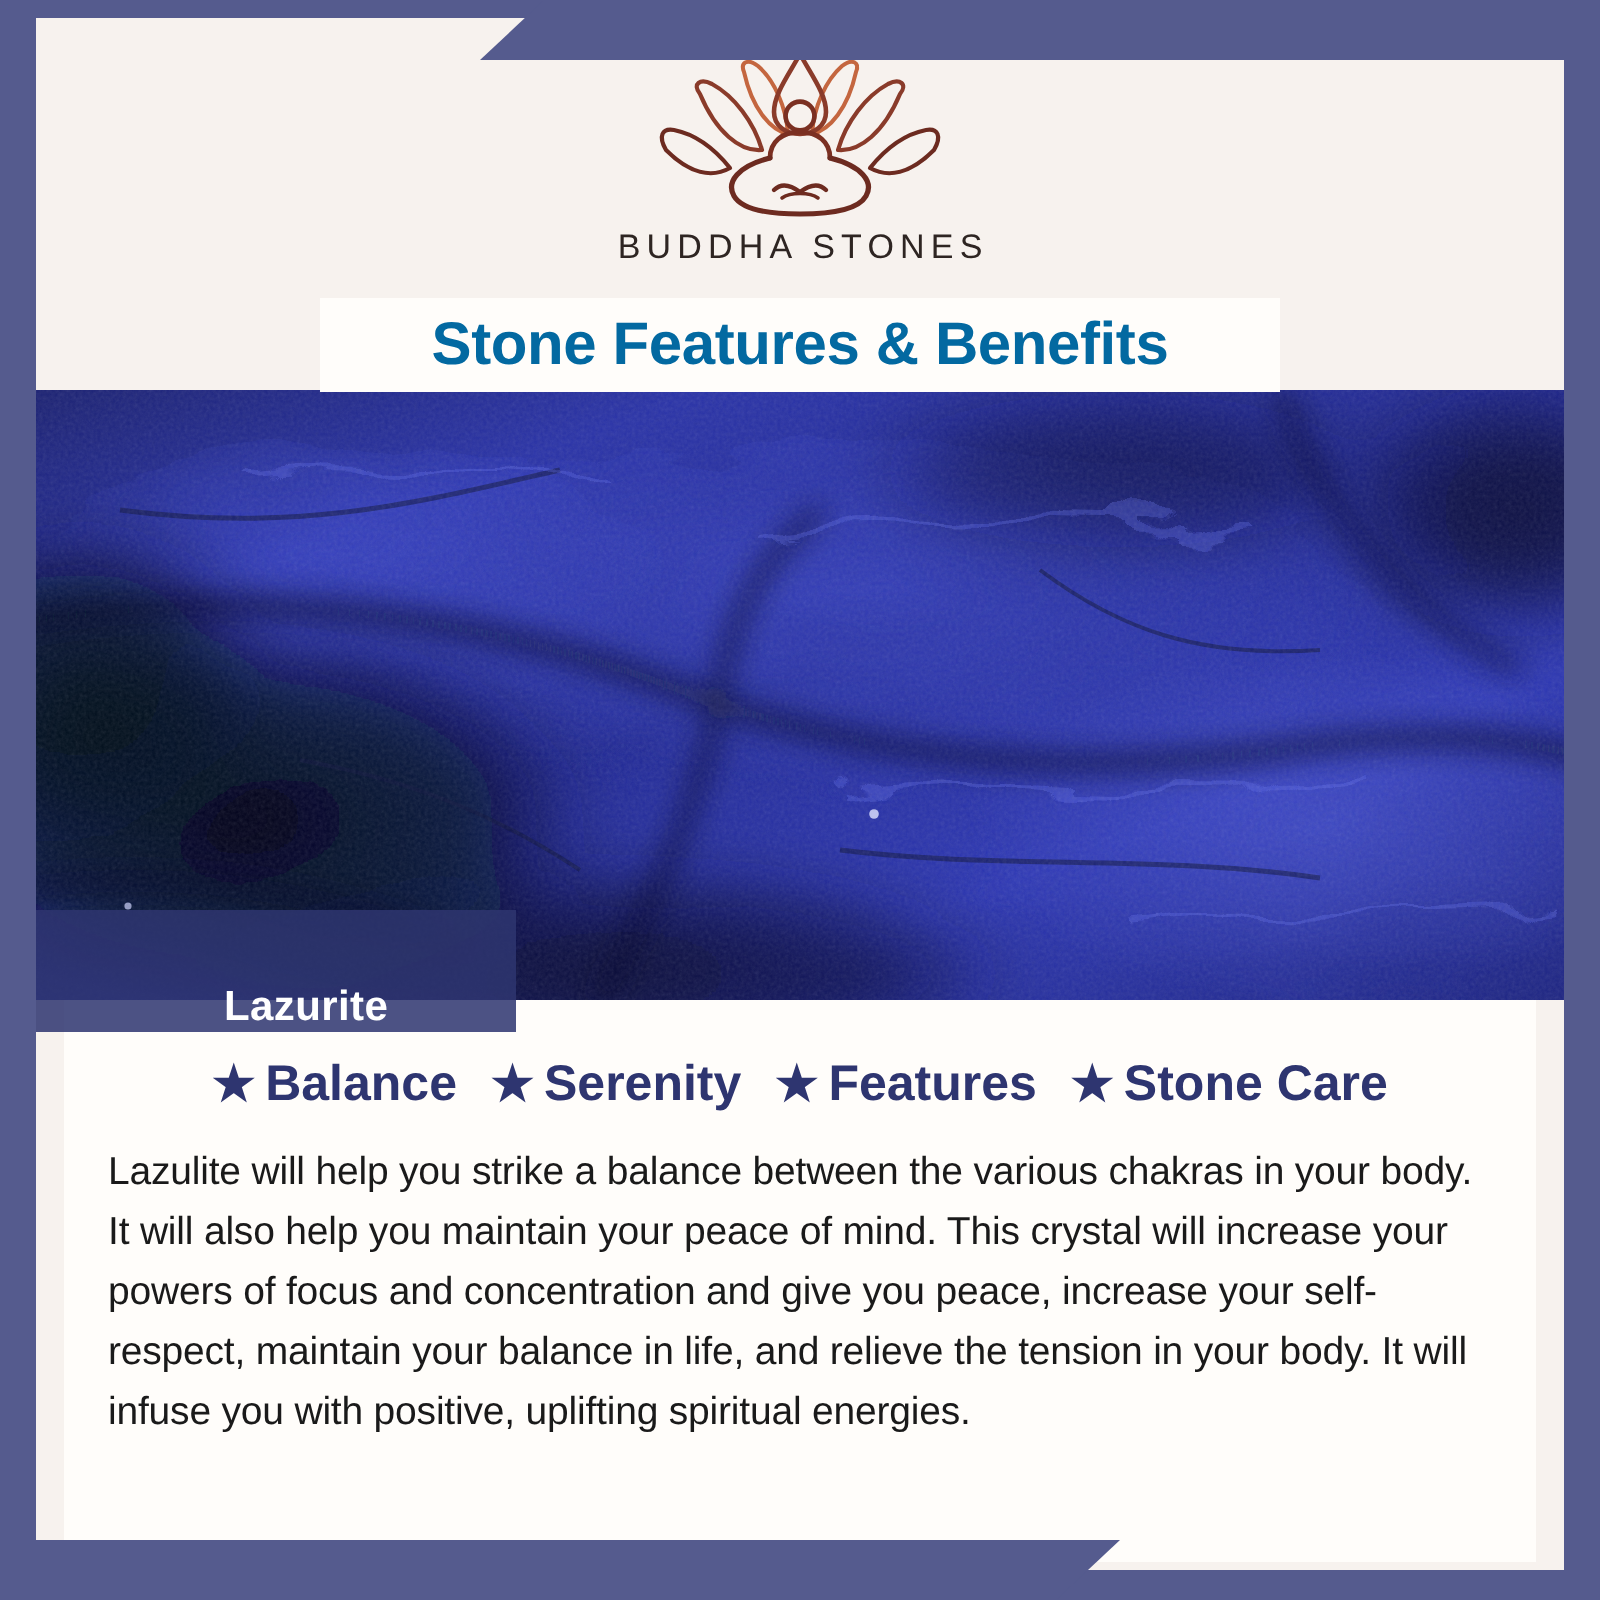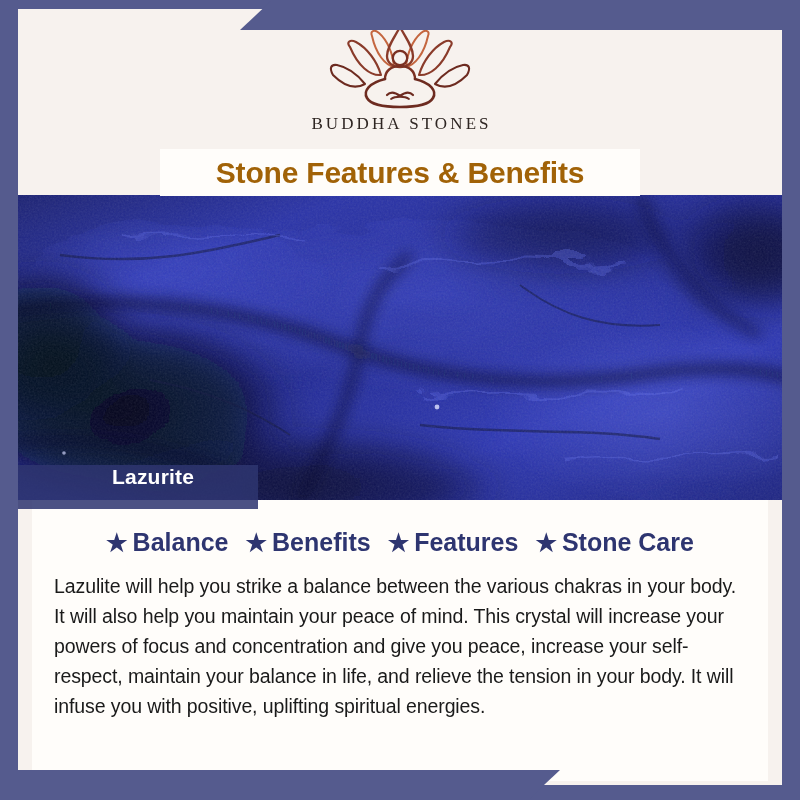--- a/index.html
+++ b/index.html
@@ -70,21 +70,21 @@
     left: 0;
     top: 14px;
     width: 764px;
     display: flex;
     flex-direction: column;
     align-items: center;
   }
   .logo-mark { width: 150px; height: 86px; display: block; }
   .logo-text {
     margin-top: 5px;
-    font-family: Liberation Serif, serif;
+    font-family: Liberation Sans, sans-serif;
     font-size: 17px;
     letter-spacing: 3.1px;
     color: #2e2522;
     text-indent: 3.1px;
   }
 
   
   .title-band {
     position: absolute;
     left: 142px;
@@ -94,21 +94,21 @@
     background: #fffdfa;
     display: flex;
     align-items: center;
     justify-content: center;
     z-index: 5;
   }
   .title-band h1 {
     margin: 0;
     font-size: 30px;
     font-weight: bold;
-    color: #a16207;
+    color: #0369a1;
     letter-spacing: -0.2px;
     white-space: nowrap;
   }
 
   
   .photo {
     position: absolute;
     left: -18px;
     top: 186px;
     width: 800px;
@@ -116,26 +116,26 @@
     overflow: hidden;
     z-index: 1;
     background: #1a1e6e;
   }
   .photo svg { display: block; width: 800px; height: 305px; }
 
   
   .name-banner {
     position: absolute;
     left: -18px;
-    top: 456px;
+    top: 446px;
     width: 258px;
-    height: 44px;
+    height: 61px;
     background: rgba(46, 53, 112, 0.86);
     display: flex;
-    align-items: flex-start;
+    align-items: flex-end;
     z-index: 4;
   }
   .name-banner span {
     margin-left: 112px;
     color: #ffffff;
     font-size: 21px;
     font-weight: bold;
     letter-spacing: 0.2px;
   }
 
@@ -314,21 +314,21 @@
 
     <div class="content-card">
 
       <div class="benefits">
         <div class="benefit">
           <span class="star">★</span>
           <span>Balance</span>
         </div>
         <div class="benefit">
           <span class="star">★</span>
-          <span>Benefits</span>
+          <span>Serenity</span>
         </div>
         <div class="benefit">
           <span class="star">★</span>
           <span>Features</span>
         </div>
         <div class="benefit tight">
           <span class="star">★</span>
           <span>Stone Care</span>
         </div>
       </div>

